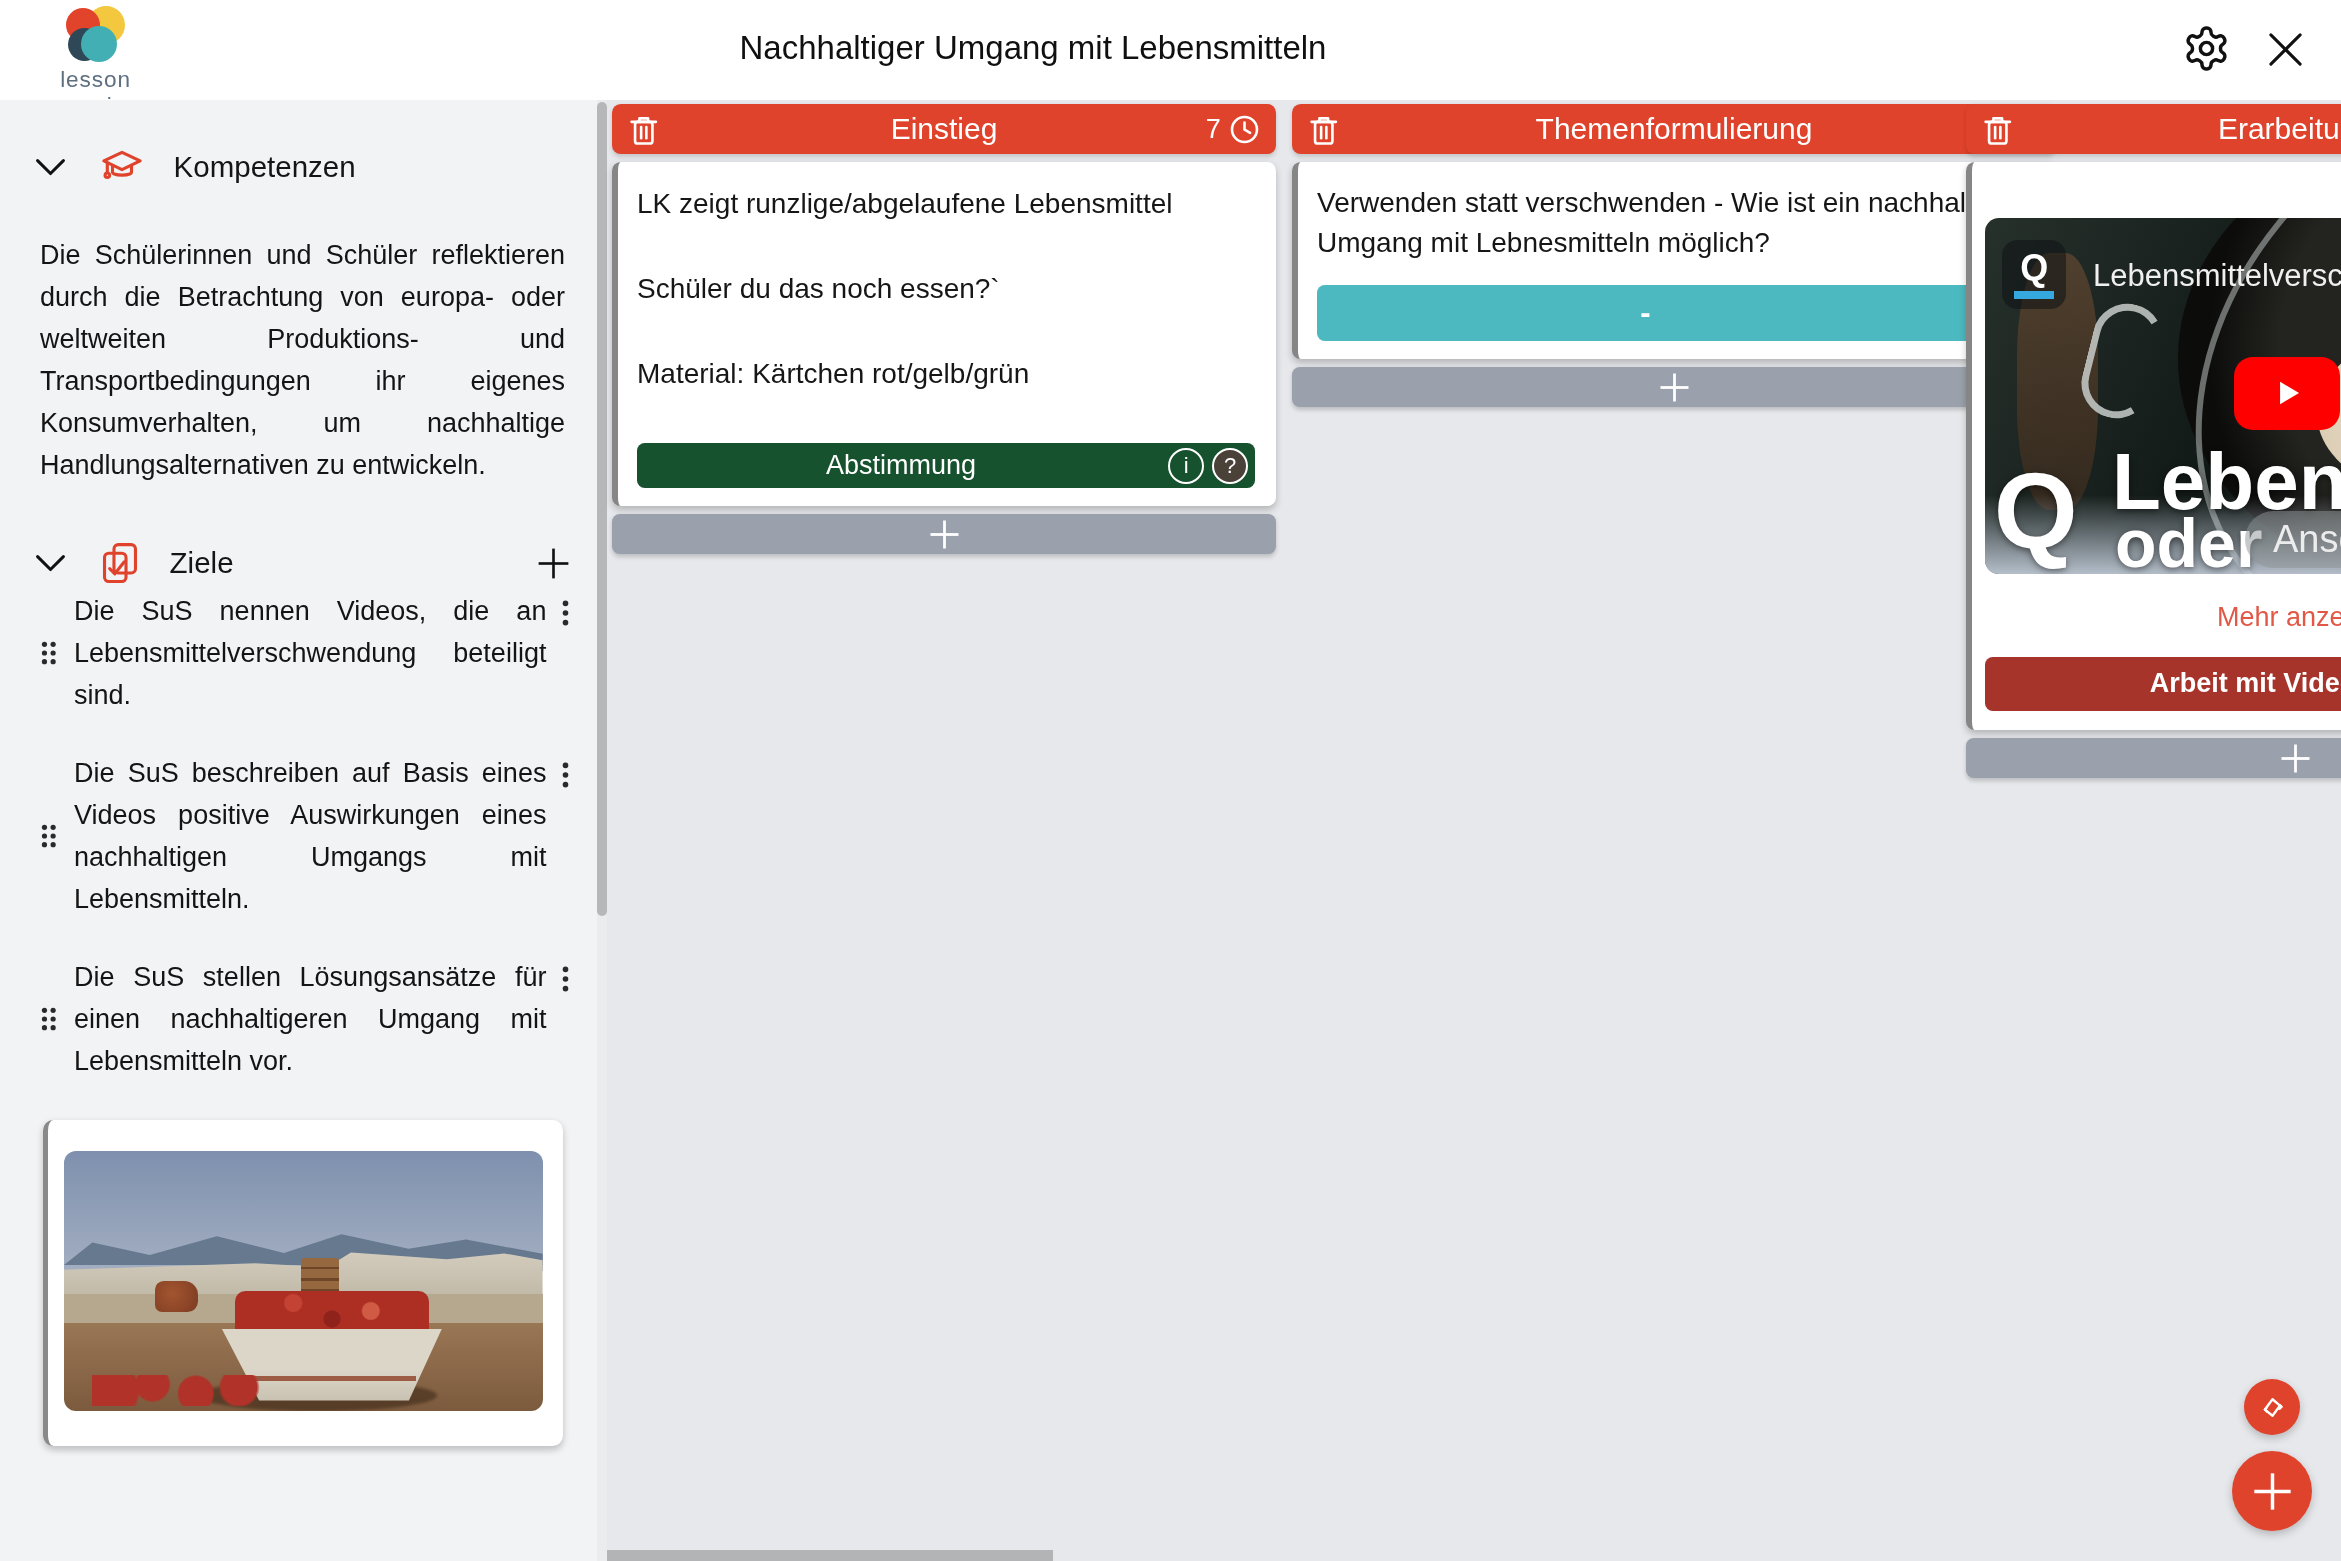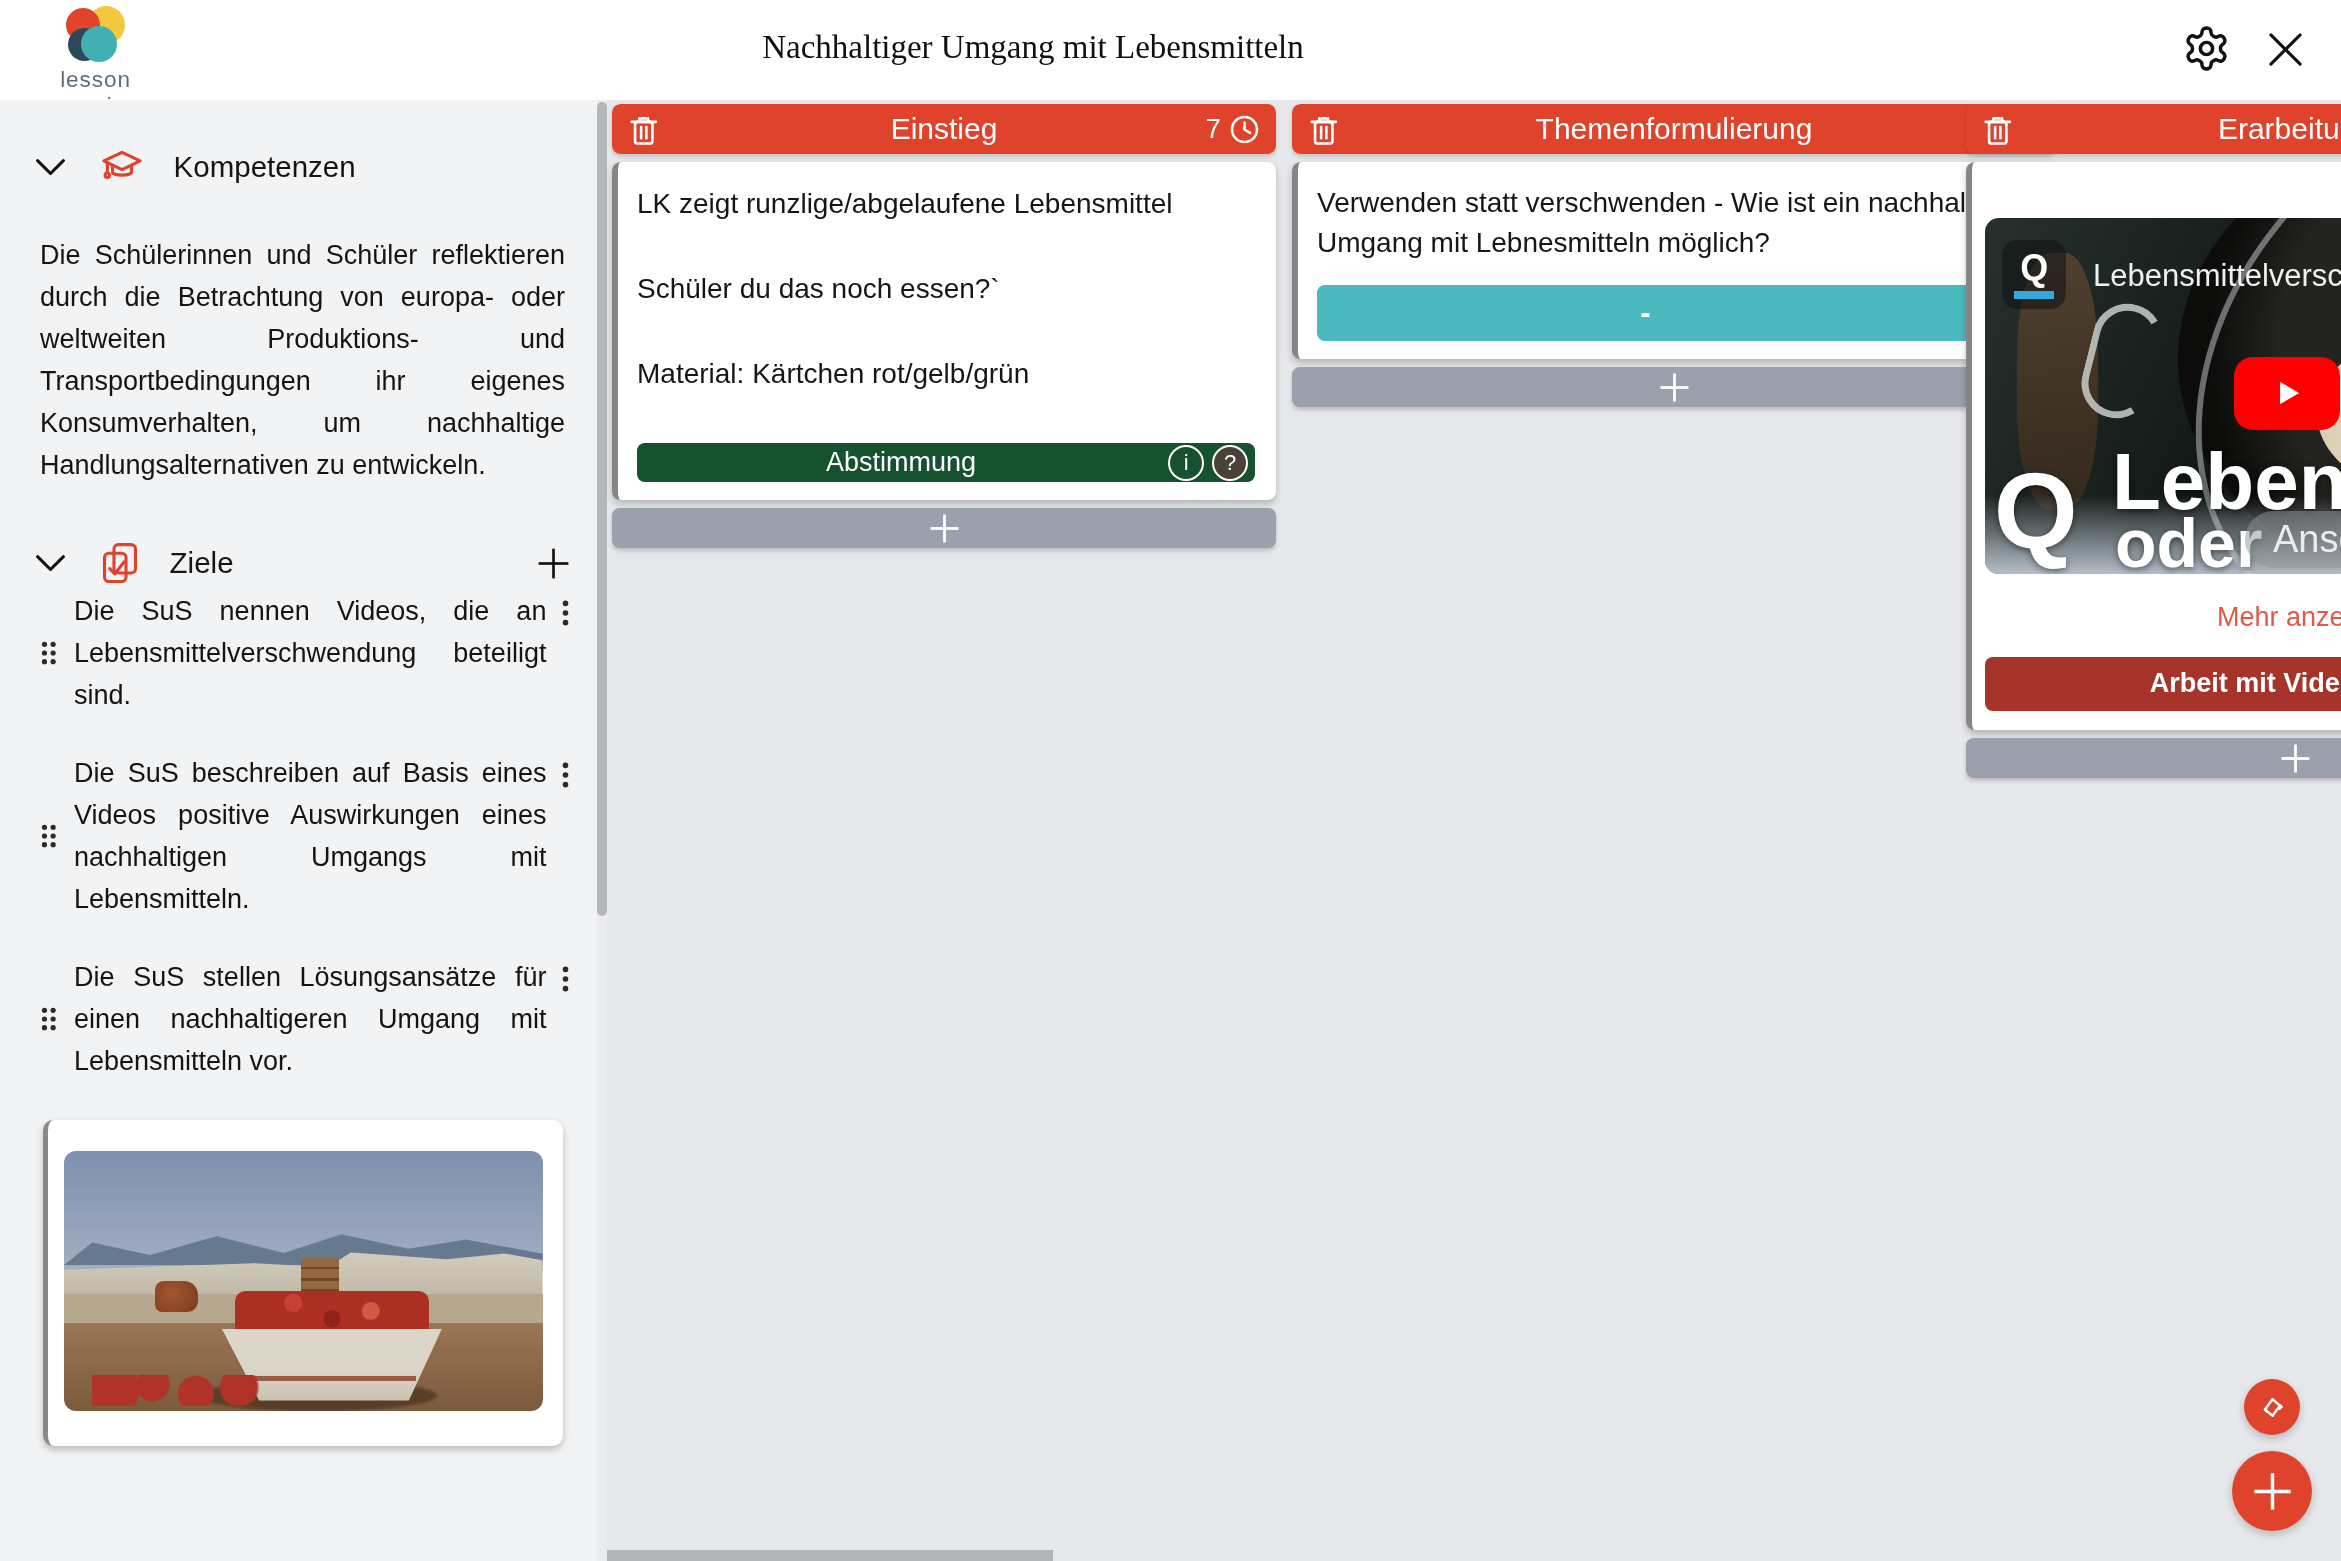--- a/index.html
+++ b/index.html
@@ -9,21 +9,21 @@
   
   .topbar{position:absolute;left:0;top:0;width:2342px;height:100px;background:#ffffff;}
   .logo{position:absolute;left:22px;top:6px;width:147px;text-align:center;}
   .logo-mark{position:relative;width:59px;height:56px;margin:0 auto 5.2px;}
   .logo-mark i{position:absolute;border-radius:50%;display:block;}
   .lm-yellow{left:21px;top:0;width:38px;height:38px;background:#f3c83f;}
   .lm-red{left:0;top:1.7px;width:34px;height:34px;background:#e2432b;}
   .lm-navy{left:1.7px;top:22px;width:33px;height:33px;background:#2f4858;}
   .lm-teal{left:14.7px;top:20px;width:36px;height:36px;background:#42afb4;}
   .logo-text{font-size:22.6px;letter-spacing:0.9px;color:#5e6f80;}
-  .page-title{position:absolute;left:0;top:29px;width:2066px;text-align:center;font-size:33px;color:#101010;font-family:Liberation Serif, serif;}
+  .page-title{position:absolute;left:0;top:29px;width:2066px;text-align:center;font-size:33px;color:#101010;}
   .top-icon{position:absolute;background:none;border:none;cursor:pointer;padding:0;}
   .gear-btn{left:2182px;top:24px;}
   .close-btn{left:2264px;top:28px;}
 
   
   .sidebar{position:absolute;left:0;top:100px;width:607px;height:1462px;background:#f2f3f5;overflow:hidden;}
   .sidebar-inner{padding-top:40px;}
   .sec-head{height:54px;margin:0 26px 0 35px;display:flex;align-items:center;position:relative;gap:12px;}
   .sec-chevron{margin-right:22.6px;display:flex;background:none;border:none;padding:0;cursor:pointer;}
   .sec-icon{margin-right:19px;display:flex;}
@@ -64,21 +64,21 @@
   .col-header{height:50px;background:#e0432c;border-radius:8.7px;position:relative;display:flex;align-items:center;justify-content:center;color:#fff;font-size:30px;box-shadow:0 2.6px 4.3px rgba(0,0,0,.15);}
   .col-trash{position:absolute;left:17.3px;top:9.5px;background:none;border:none;padding:0;cursor:pointer;display:flex;}
   .col-dur{position:absolute;right:15.6px;top:0;height:50px;display:flex;align-items:center;gap:8.7px;font-size:27px;}
   .card{margin-top:7.8px;background:#fff;border-radius:8.7px;border-left:6px solid #868686;box-shadow:0 3.5px 7px rgba(0,0,0,.22);box-sizing:border-box;}
   .card-1{padding:22.6px 21px 17.3px 19px;}
   .card-1 p{margin:0 0 45px;font-size:28px;line-height:40px;color:#161616;}
   .card-1 p:last-of-type{margin-bottom:49px;}
   .card-2{padding:21px 21px 17.3px 19px;}
   .card-2 .card-text{margin:0;font-size:28px;line-height:40px;color:#161616;}
   .action{position:relative;display:flex;align-items:center;border-radius:7.8px;color:#fff;cursor:pointer;}
-  .action-green{height:39px;background:#17522f;padding-left:12px;}
+  .action-green{height:45px;background:#17522f;padding-left:12px;}
   .action-teal{height:56px;margin-top:22.6px;background:#4bb9bf;}
   .action-label{position:absolute;left:0;right:90px;text-align:center;font-size:27px;}
   .action-teal .action-label{right:61px;font-size:31px;font-weight:bold;}
   .action-icons{position:absolute;right:7px;display:flex;gap:7.8px;align-items:center;}
   .icon-circ{width:36px;height:36px;border-radius:50%;border:2.6px solid #fff;box-sizing:border-box;display:flex;align-items:center;justify-content:center;font-size:22px;color:#fff;cursor:pointer;background:transparent;}
   .icon-circ.dark{background:#4a4138;}
   .action-teal .icon-circ{width:40px;height:40px;}
   .add-bar{margin-top:8.7px;height:40px;border-radius:7.8px;background:#9aa1ac;display:flex;align-items:center;justify-content:center;box-shadow:0 2.6px 4.3px rgba(0,0,0,.18);cursor:pointer;border:none;width:100%;}
 
   

